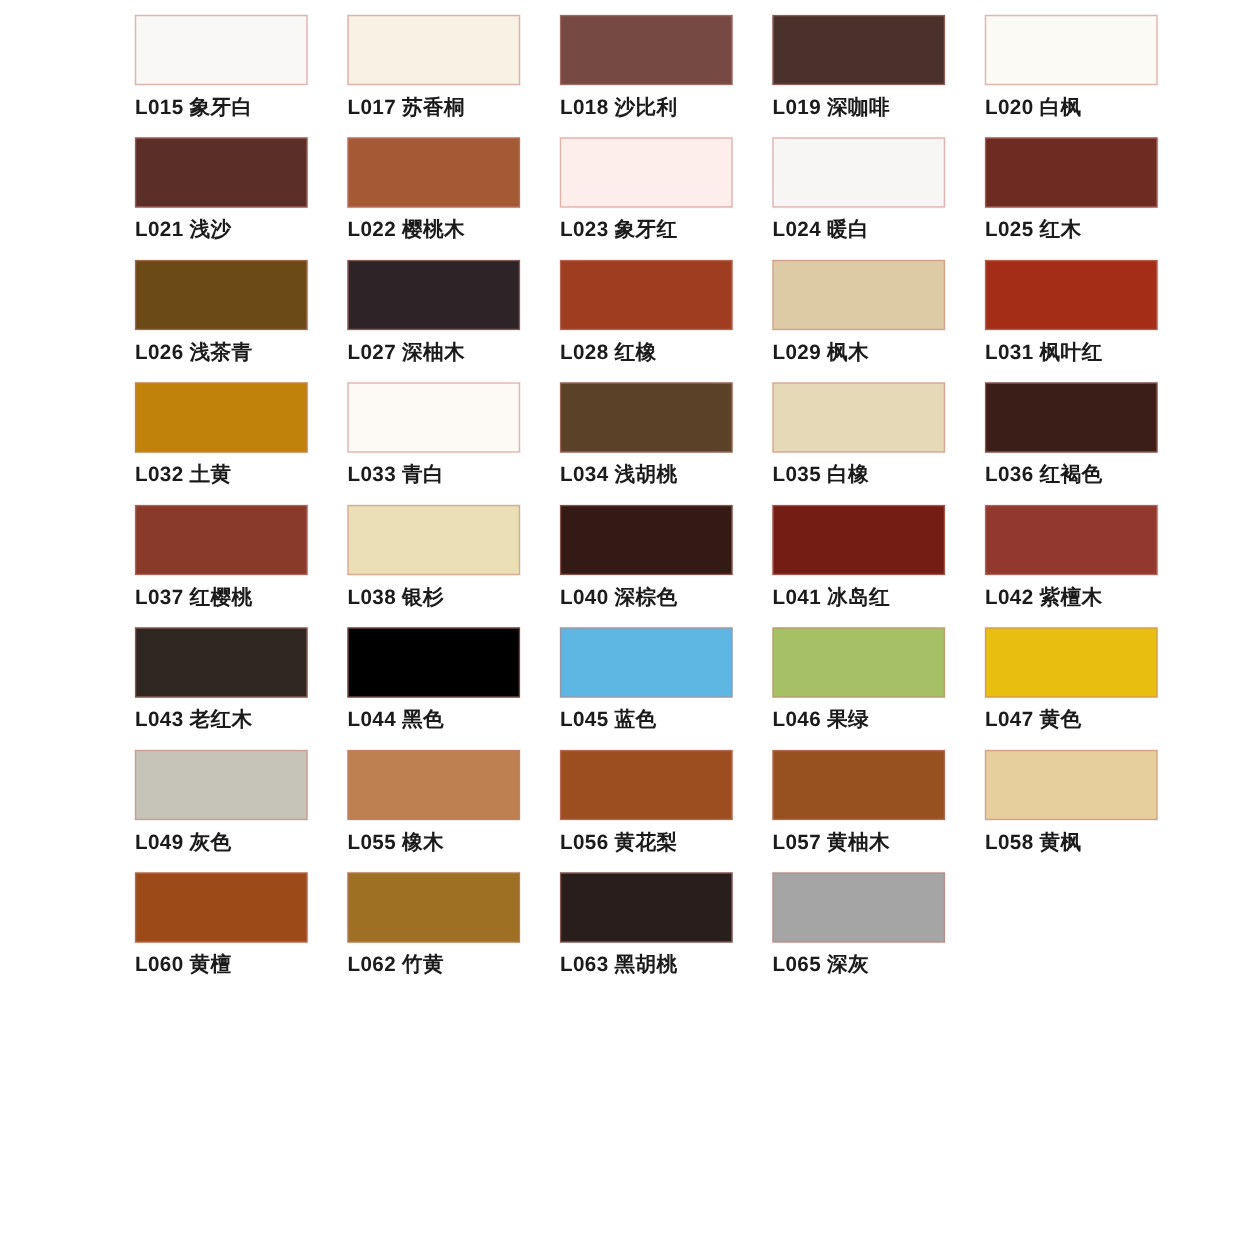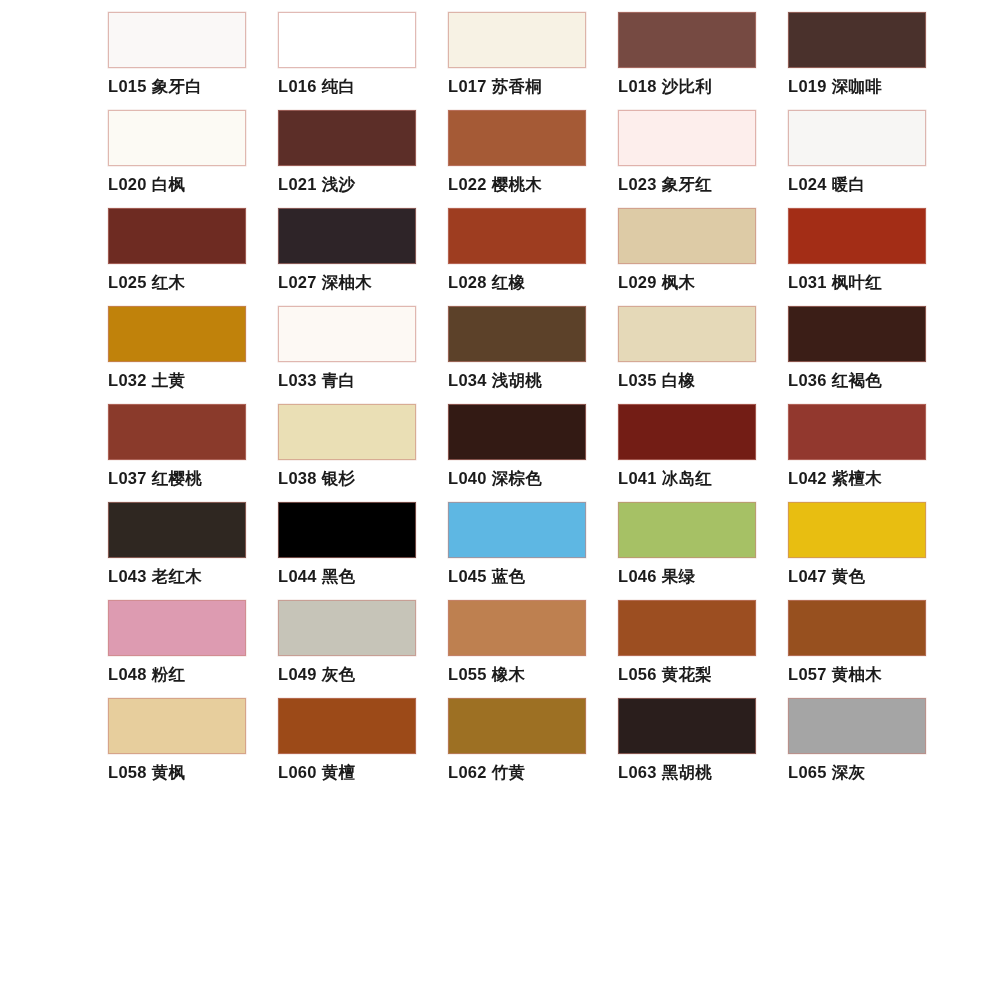--- a/index.html
+++ b/index.html
@@ -52,24 +52,20 @@
 </style>
 </head>
 <body>
 
 <div id="swatch-grid">
     <div class="swatch-cell">
       <div class="swatch-chip" style="background-color: rgb(250, 248, 247);"></div>
       <div class="swatch-label">L015 象牙白</div>
     </div>
     <div class="swatch-cell">
-      <div class="swatch-chip" style="background-color: rgb(255, 255, 255);"></div>
-      <div class="swatch-label">L016 纯白</div>
-    </div>
-    <div class="swatch-cell">
       <div class="swatch-chip" style="background-color: rgb(247, 242, 228);"></div>
       <div class="swatch-label">L017 苏香桐</div>
     </div>
     <div class="swatch-cell">
       <div class="swatch-chip" style="background-color: rgb(118, 74, 66);"></div>
       <div class="swatch-label">L018 沙比利</div>
     </div>
     <div class="swatch-cell">
       <div class="swatch-chip" style="background-color: rgb(74, 49, 44);"></div>
       <div class="swatch-label">L019 深咖啡</div>
@@ -92,20 +88,24 @@
     </div>
     <div class="swatch-cell">
       <div class="swatch-chip" style="background-color: rgb(247, 246, 244);"></div>
       <div class="swatch-label">L024 暖白</div>
     </div>
     <div class="swatch-cell">
       <div class="swatch-chip" style="background-color: rgb(110, 43, 34);"></div>
       <div class="swatch-label">L025 红木</div>
     </div>
     <div class="swatch-cell">
+      <div class="swatch-chip" style="background-color: rgb(107, 74, 22);"></div>
+      <div class="swatch-label">L026 浅茶青</div>
+    </div>
+    <div class="swatch-cell">
       <div class="swatch-chip" style="background-color: rgb(46, 36, 40);"></div>
       <div class="swatch-label">L027 深柚木</div>
     </div>
     <div class="swatch-cell">
       <div class="swatch-chip" style="background-color: rgb(158, 61, 32);"></div>
       <div class="swatch-label">L028 红橡</div>
     </div>
     <div class="swatch-cell">
       <div class="swatch-chip" style="background-color: rgb(221, 203, 166);"></div>
       <div class="swatch-label">L029 枫木</div>
@@ -166,24 +166,20 @@
       <div class="swatch-chip" style="background-color: rgb(94, 183, 227);"></div>
       <div class="swatch-label">L045 蓝色</div>
     </div>
     <div class="swatch-cell">
       <div class="swatch-chip" style="background-color: rgb(166, 193, 101);"></div>
       <div class="swatch-label">L046 果绿</div>
     </div>
     <div class="swatch-cell">
       <div class="swatch-chip" style="background-color: rgb(232, 190, 17);"></div>
       <div class="swatch-label">L047 黄色</div>
-    </div>
-    <div class="swatch-cell">
-      <div class="swatch-chip" style="background-color: rgb(221, 155, 177);"></div>
-      <div class="swatch-label">L048 粉红</div>
     </div>
     <div class="swatch-cell">
       <div class="swatch-chip" style="background-color: rgb(198, 196, 184);"></div>
       <div class="swatch-label">L049 灰色</div>
     </div>
     <div class="swatch-cell">
       <div class="swatch-chip" style="background-color: rgb(190, 128, 80);"></div>
       <div class="swatch-label">L055 橡木</div>
     </div>
     <div class="swatch-cell">

